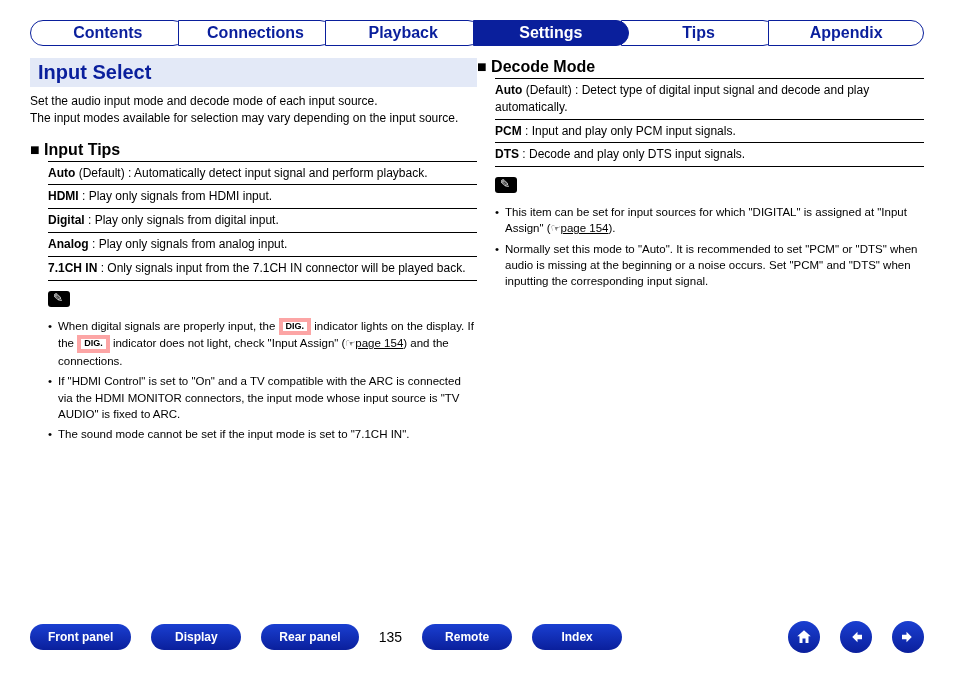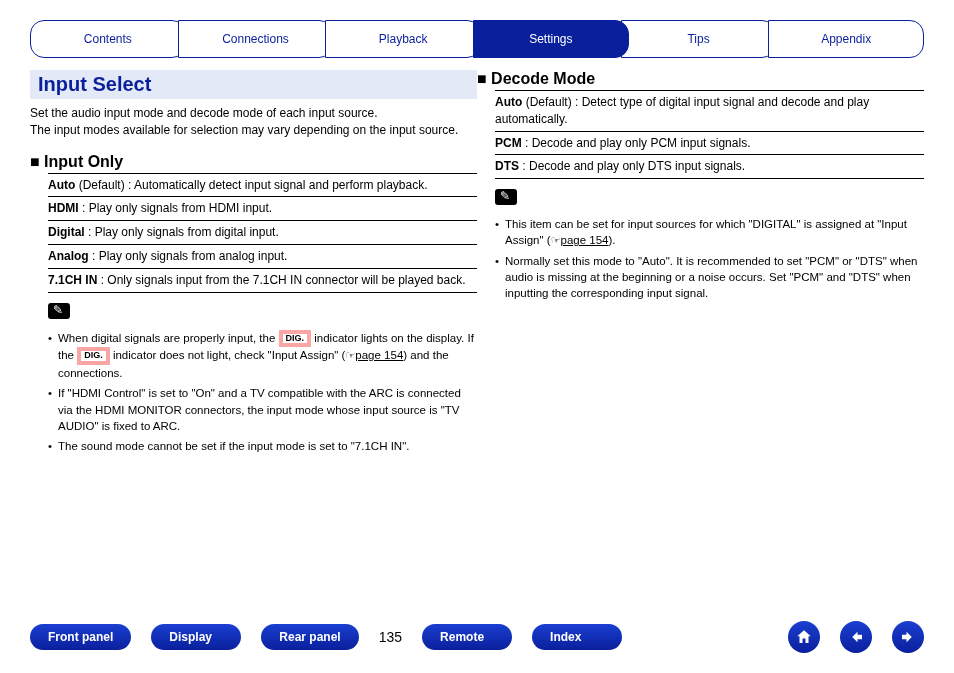--- a/index.html
+++ b/index.html
@@ -16,28 +16,28 @@
     padding: 20px 30px 0 30px;
   }
   
   .top-tabs {
     display: flex;
     gap: 0;
     margin-bottom: 12px;
   }
   .top-tab {
     flex: 1;
-    height: 38px;
+    height: 26px;
     border: 1.5px solid #0a1f9c;
     border-radius: 0 14px 14px 0;
     display: flex;
     align-items: center;
     justify-content: center;
-    font-size: 12px;
-    font-weight: normal;
+    font-size: 16px;
+    font-weight: bold;
     color: #0a1f9c;
     background: #fff;
     margin-left: -8px;
     position: relative;
     cursor: pointer;
   }
   .top-tab:first-child { margin-left: 0; border-radius: 14px; }
   .top-tab.active {
     background: #0a1f9c;
     color: #fff;
@@ -124,21 +124,21 @@
   }
   .btn {
     background: linear-gradient(#1a3fd1, #0a1f9c);
     color: #fff;
     font-size: 12px;
     font-weight: bold;
     padding: 6px 18px;
     border-radius: 16px;
     cursor: pointer;
     min-width: 90px;
-    text-align: left;
+    text-align: center;
   }
   .page-num { font-size: 14px; color: #000; }
   .circ-btn {
     width: 32px; height: 32px;
     border-radius: 50%;
     background: linear-gradient(#1a3fd1, #0a1f9c);
     display: flex;
     align-items: center;
     justify-content: center;
     cursor: pointer;
@@ -159,21 +159,21 @@
       <div class="top-tab">Appendix</div>
     </div>
 
   <div class="cols">
 
     <div class="col">
       <div class="main-heading">Input Select</div>
       <div class="intro" style="white-space:pre-line;">Set the audio input mode and decode mode of each input source.
 The input modes available for selection may vary depending on the input source.</div>
 
-      <div class="sub-heading">Input Only</div>
+      <div class="sub-heading">Input Tips</div>
       <div id="left-options">
           <div class="option-row"><span class="opt-label">Auto</span><span> (Default) : Automatically detect input signal and perform playback.</span></div>
           <div class="option-row"><span class="opt-label">HDMI</span><span> : Play only signals from HDMI input.</span></div>
           <div class="option-row"><span class="opt-label">Digital</span><span> : Play only signals from digital input.</span></div>
           <div class="option-row"><span class="opt-label">Analog</span><span> : Play only signals from analog input.</span></div>
           <div class="option-row"><span class="opt-label">7.1CH IN</span><span> : Only signals input from the 7.1CH IN connector will be played back.</span></div>
         </div>
 
       <div class="note-icon"></div>
       <ul class="bullets">
@@ -182,21 +182,21 @@
         </li>
         <li>If "HDMI Control" is set to "On" and a TV compatible with the ARC is connected via the HDMI MONITOR connectors, the input mode whose input source is "TV AUDIO" is fixed to ARC.</li>
         <li>The sound mode cannot be set if the input mode is set to "7.1CH IN".</li>
       </ul>
     </div>
 
     <div class="col">
       <div class="sub-heading">Decode Mode</div>
       <div id="right-options">
           <div class="option-row"><span class="opt-label">Auto</span><span> (Default) : Detect type of digital input signal and decode and play automatically.</span></div>
-          <div class="option-row"><span class="opt-label">PCM</span><span> : Decode and play only PCM input signals.</span></div>
+          <div class="option-row"><span class="opt-label">PCM</span><span> : Input and play only PCM input signals.</span></div>
           <div class="option-row"><span class="opt-label">DTS</span><span> : Decode and play only DTS input signals.</span></div>
         </div>
 
       <div class="note-icon"></div>
       <ul class="bullets">
         <li>
           <span>This item can be set for input sources for which "DIGITAL" is assigned at "Input Assign" (</span><span class="hand-icon">☞</span><span class="link-ref">page 154</span><span>).</span>
         </li>
         <li>Normally set this mode to "Auto". It is recommended to set "PCM" or "DTS" when audio is missing at the beginning or a noise occurs. Set "PCM" and "DTS" when inputting the corresponding input signal.</li>
       </ul>

